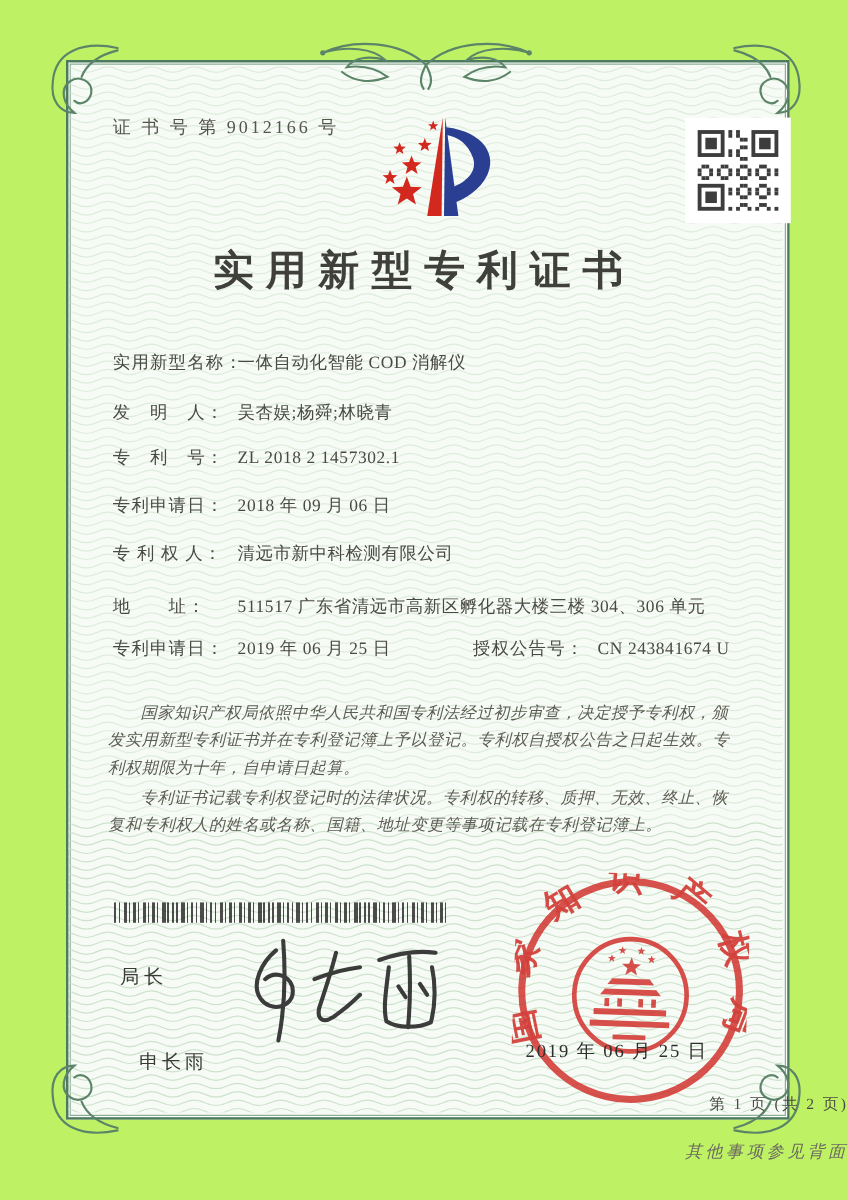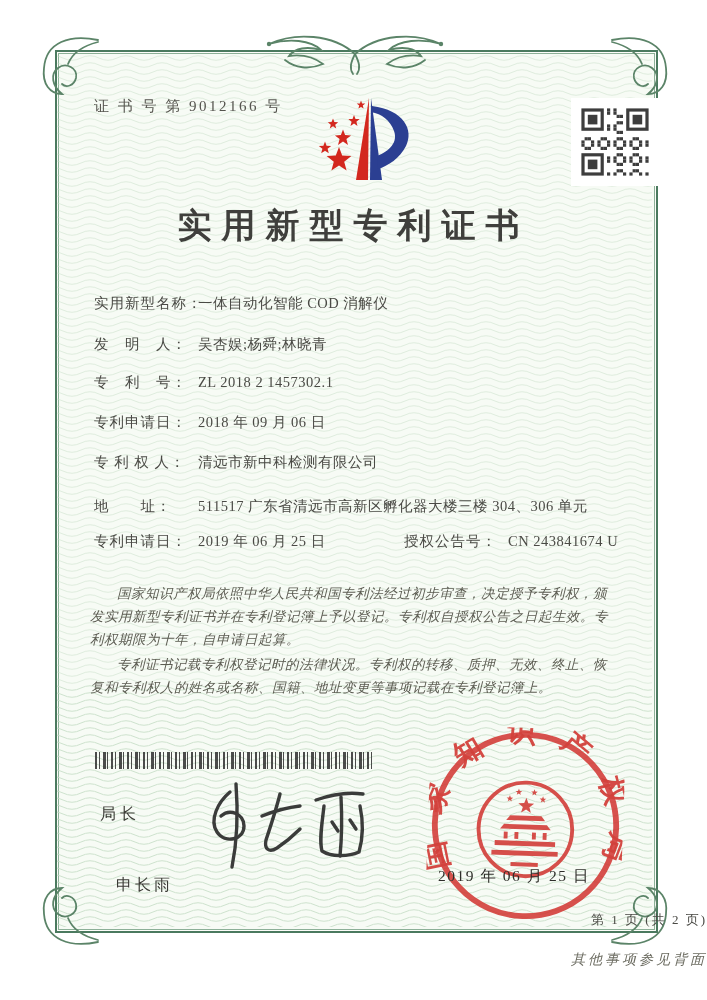--- a/index.html
+++ b/index.html
@@ -1,16 +1,16 @@
 <!DOCTYPE html>
 <html><head>
 <meta charset="utf-8">
 <style>
   html,body{margin:0;padding:0;background:#e9e9e6;}
-  .page{position:relative;width:707px;height:1000px;background:#ffffff;overflow:hidden;
+  .page{position:relative;width:707px;height:1000px;background:#bef264;overflow:hidden;
         font-family:"Liberation Serif","DejaVu Serif",serif;color:#4a4a45;}
   .scan-edge{position:absolute;left:0;top:0;width:16px;height:100%;
         background:linear-gradient(90deg,#8f8f89 0,#c9c9c3 3px,#ececе6 8px,rgba(0,0,0,0) 16px);
         opacity:.8;z-index:9;pointer-events:none;}
   .frame{position:absolute;left:55px;top:50px;width:599px;height:879px;
         border:2px solid #4b7a5f;background:#f7fbf5;
         box-shadow:inset 0 0 0 1px #fdfdfa, inset 0 0 0 2px #8cb097;}
   .waves{position:absolute;left:57px;top:52px;z-index:0;pointer-events:none;}
   .orn{position:absolute;z-index:1;pointer-events:none;}
   .cert-no{position:absolute;left:94px;top:97px;font-size:15px;letter-spacing:2.5px;color:#55544e;z-index:2;}
@@ -19,21 +19,21 @@
       box-shadow:0 0 0 4px #fff;}
   .title{position:absolute;left:0;top:203px;width:100%;margin:0;text-align:center;
       font-size:34px;font-weight:bold;letter-spacing:10px;color:#3f3f3c;z-index:2;}
   .fields{position:absolute;left:94px;top:293px;width:528px;z-index:2;font-size:14.5px;line-height:21px;}
   .frow{display:flex;}
   .flabel{width:104px;flex-shrink:0;letter-spacing:1px;white-space:nowrap;}
   .fvalue{flex:1;letter-spacing:.5px;}
   .mb-a{margin-bottom:20px}.mb-b{margin-bottom:17px}.mb-c{margin-bottom:19px}.mb-d{margin-bottom:23px}
   .grant{display:flex;margin-top:14px;}
   .grant .pair{display:flex;}
-  .grant .pair+.pair{margin-left:46px;}
+  .grant .pair+.pair{margin-left:36px;}
   .paras{position:absolute;left:90px;top:583px;width:528px;z-index:2;
       font-size:13.5px;font-style:italic;line-height:1.7;color:#5c5c52;}
   .paras p{margin:0 0 2px 0;text-indent:2em;letter-spacing:.5px;}
   .barcode{position:absolute;left:95px;top:752px;width:278px;height:17px;z-index:2;opacity:.85;
       background:repeating-linear-gradient(90deg,#2d2d2d 0 2px,rgba(0,0,0,0) 2px 4px,
       #2d2d2d 4px 5px,rgba(0,0,0,0) 5px 8px,#2d2d2d 8px 11px,rgba(0,0,0,0) 11px 12.5px,
       #2d2d2d 12.5px 13.5px,rgba(0,0,0,0) 13.5px 16px);}
   .director-title{position:absolute;left:100px;top:804px;font-size:16px;letter-spacing:4px;color:#3a3a35;z-index:2;}
   .director-name{position:absolute;left:116px;top:835px;font-size:16px;letter-spacing:3px;color:#3a3a35;z-index:2;margin-top:40px;}
   .signature{position:absolute;left:196px;top:776px;z-index:3;}

